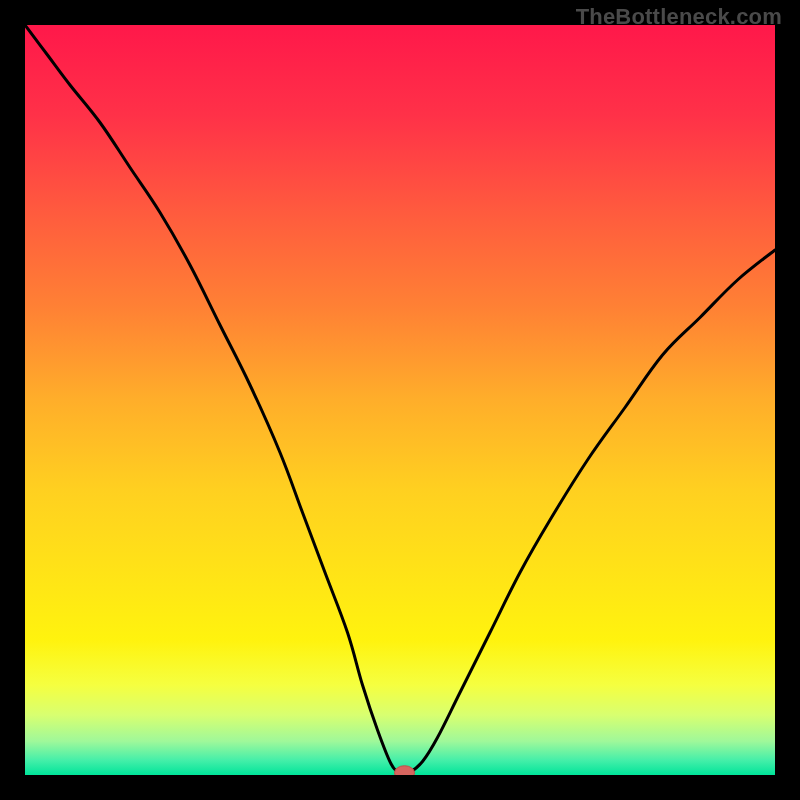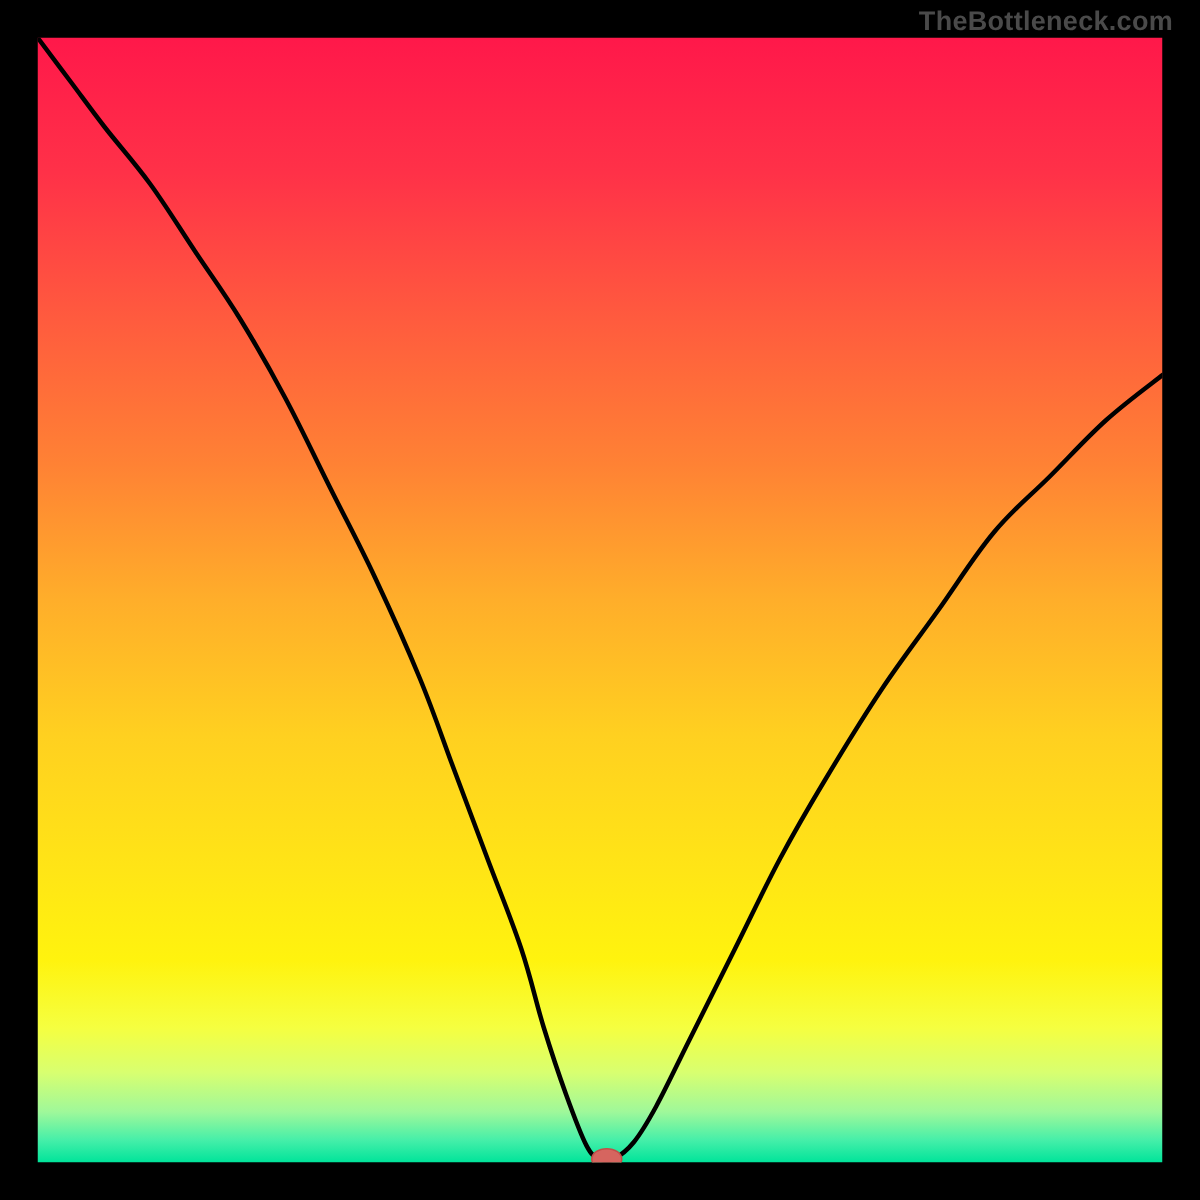--- a/index.html
+++ b/index.html
@@ -22,21 +22,21 @@
     left: 25px;
     top: 25px;
     width: 750px;
     height: 750px;
   }
   .watermark {
     position: absolute;
     top: 4px;
     right: 18px;
     color: #4a4a4a;
-    font-size: 18px;
+    font-size: 22px;
     font-weight: 600;
     letter-spacing: 0.2px;
   }
   svg {
     display: block;
   }
 </style>
 </head>
 <body>
 

